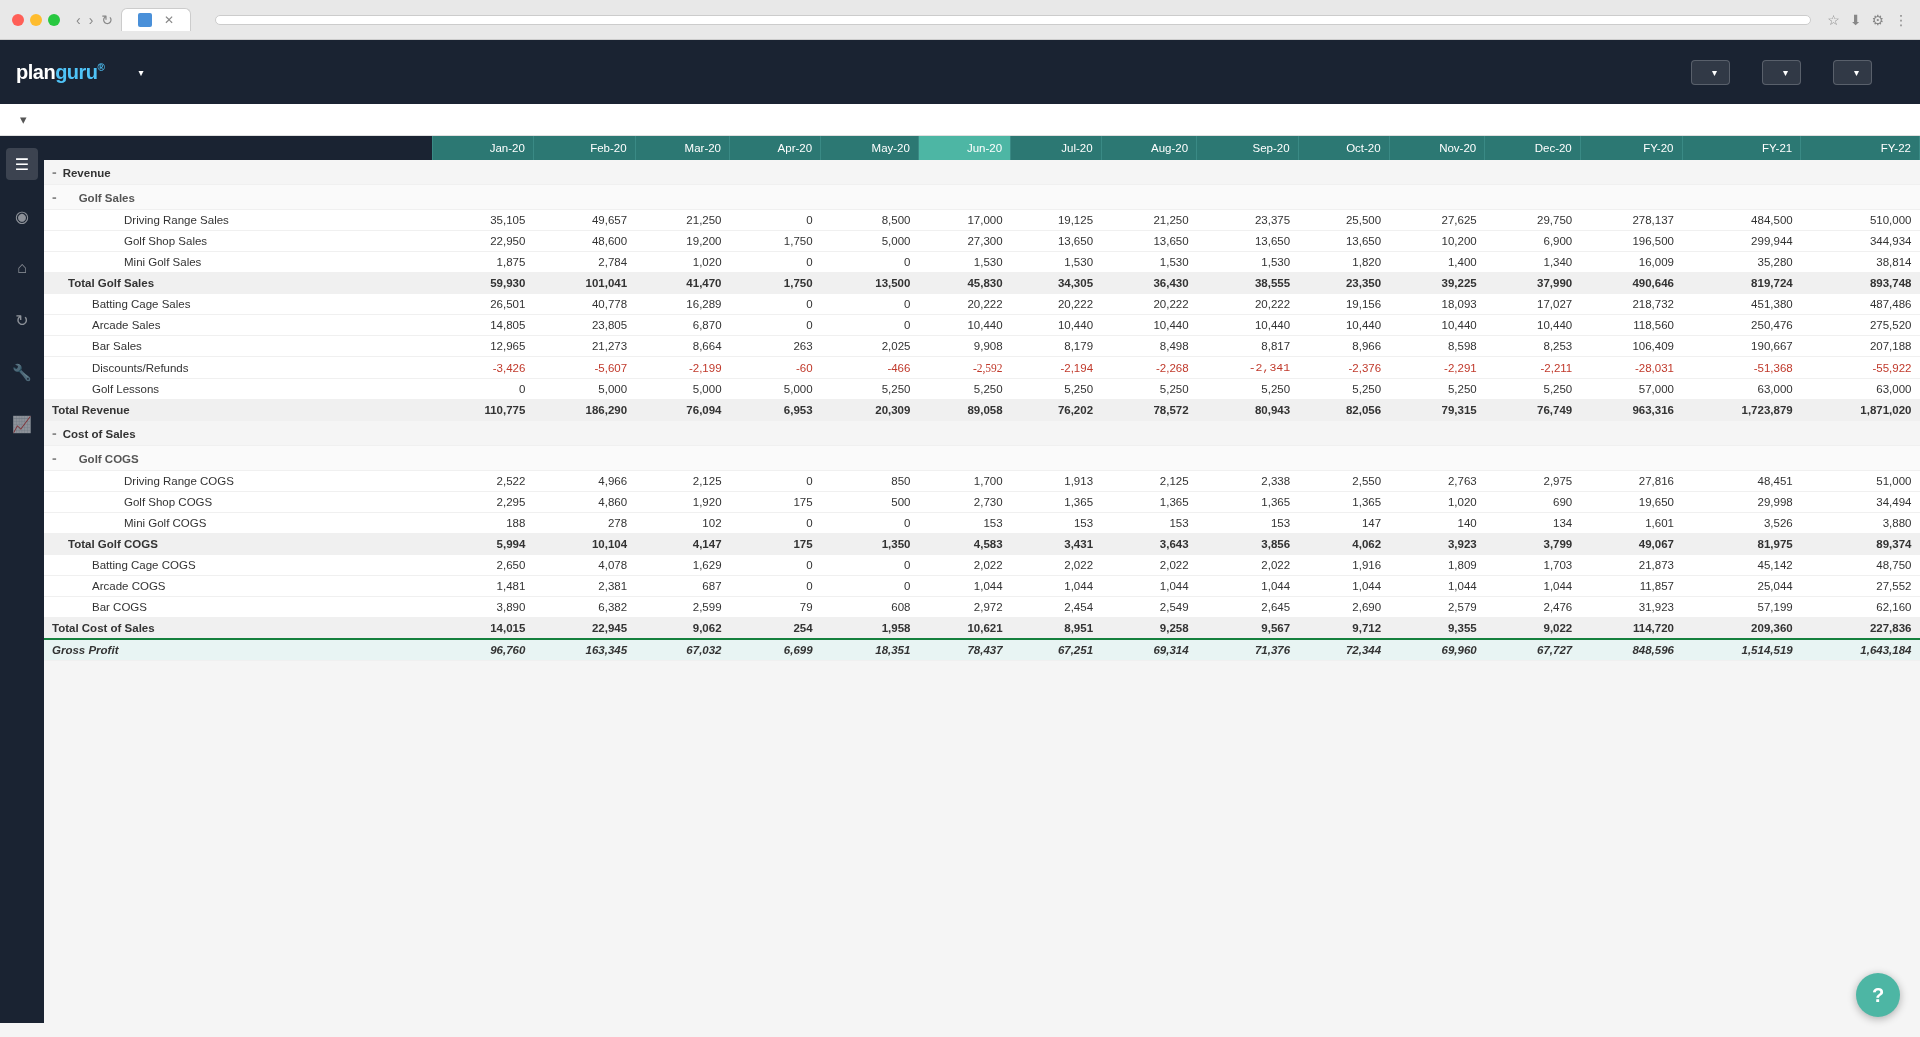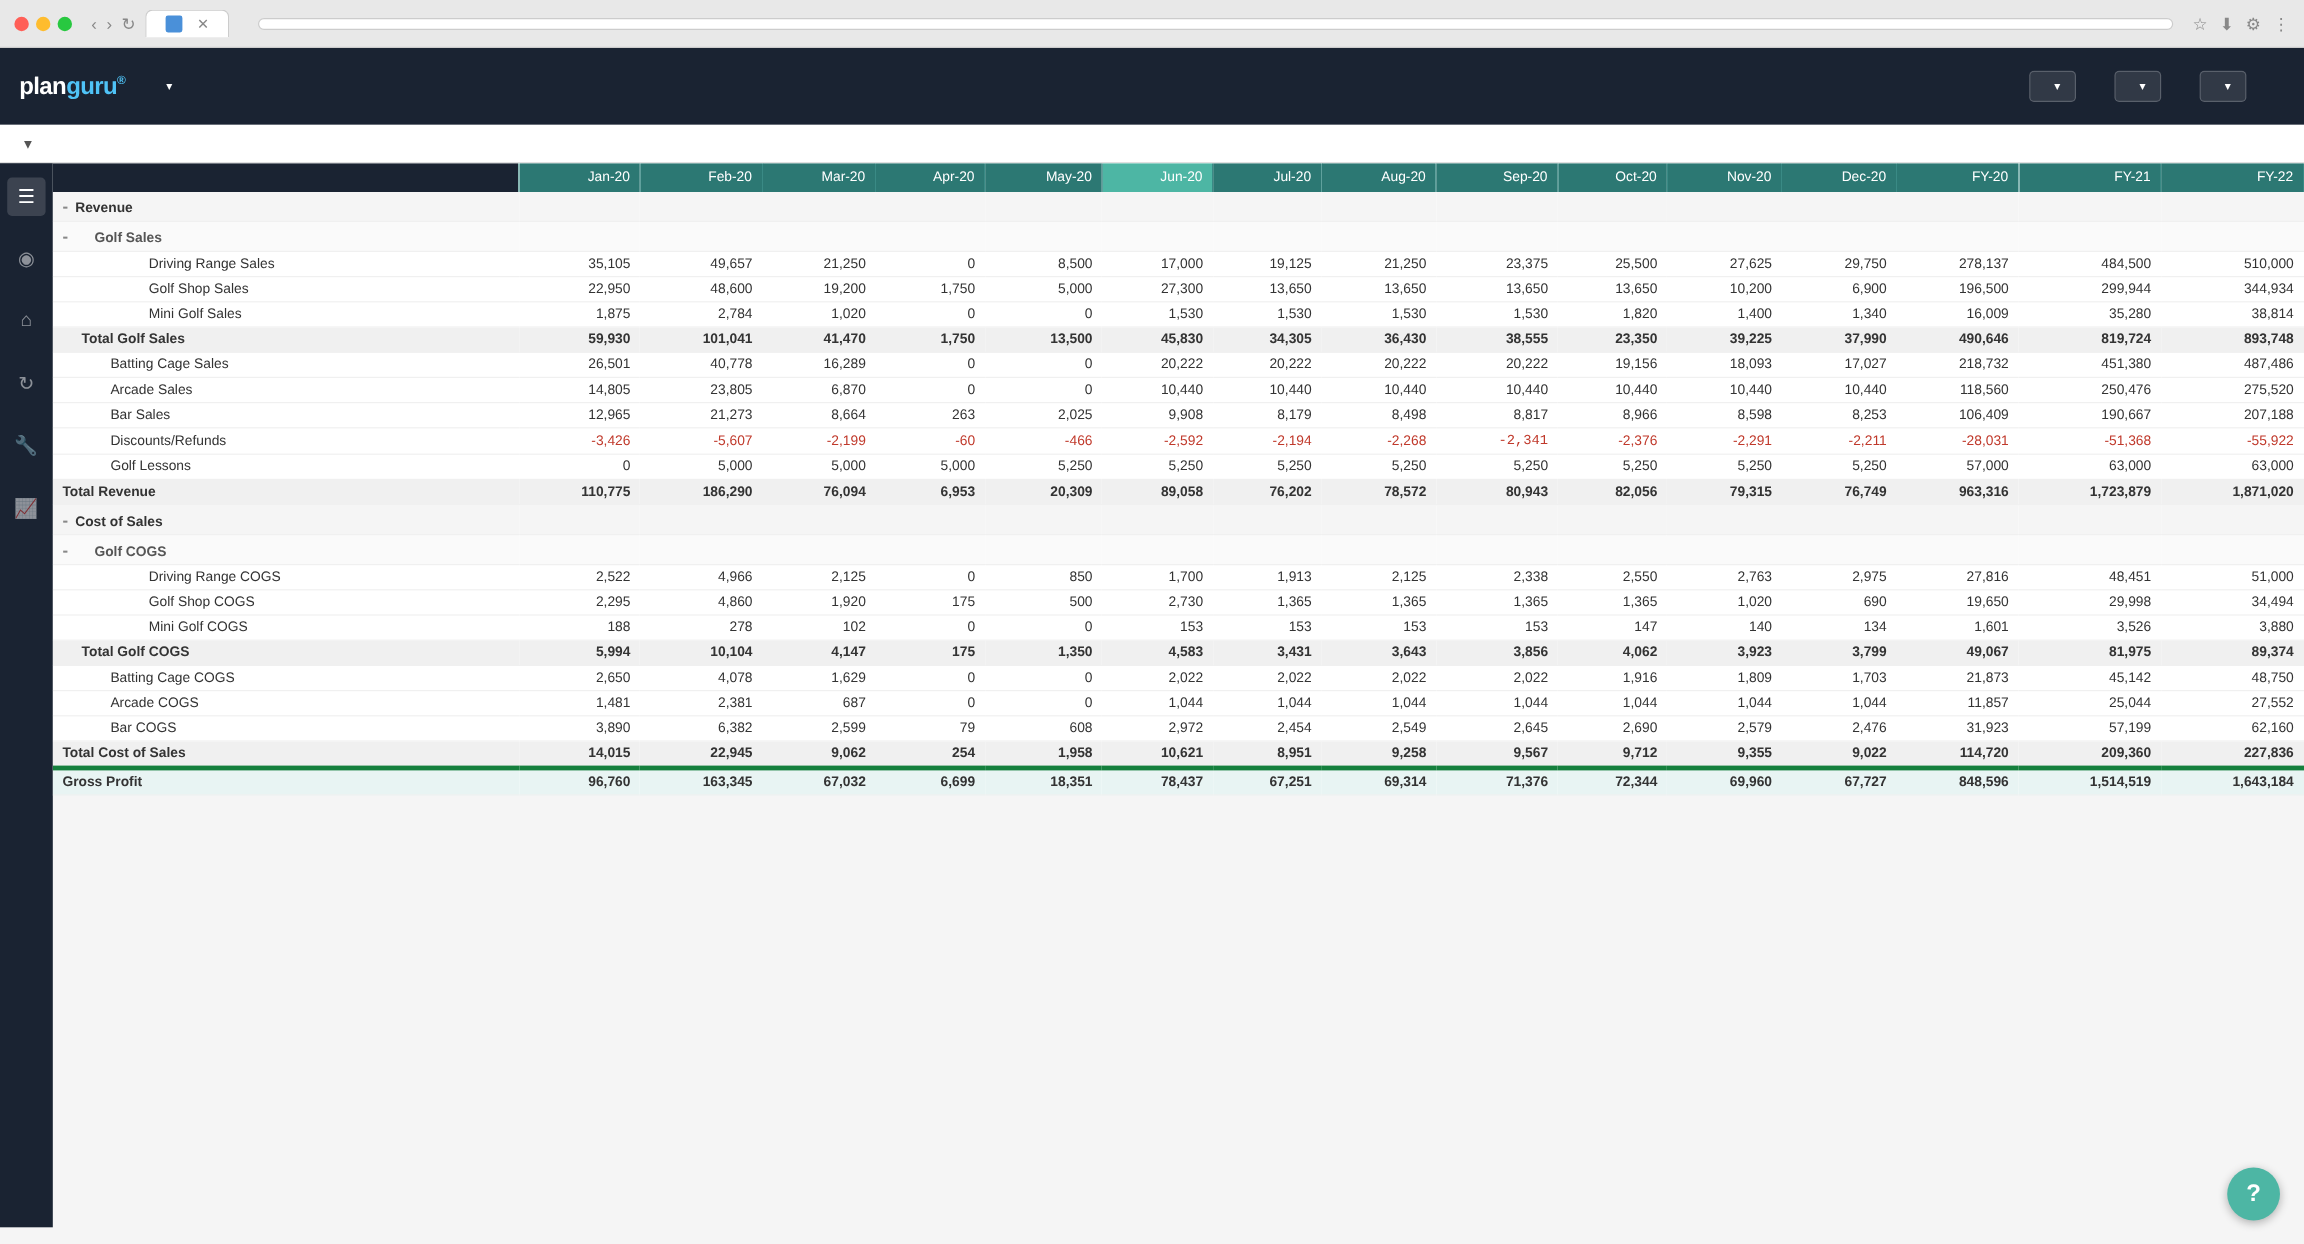--- a/index.html
+++ b/index.html
@@ -56,21 +56,21 @@
 
     
     .section-header td { font-weight: 700; background: #f5f5f5 !important; color: #333; }
     .section-header td:first-child { background: #f5f5f5 !important; }
     .sub-header td { font-weight: 600; color: #555; background: #fafafa !important; }
     .sub-header td:first-child { background: #fafafa !important; }
     .total-row td { font-weight: 700; background: #f0f0f0 !important; border-top: 1px solid #ccc; }
     .total-row td:first-child { background: #f0f0f0 !important; }
     .indent1 td:first-child { padding-left: 32px; }
     .indent2 td:first-child { padding-left: 48px; }
-    .gross-profit-row td { font-weight: 700; background: #e8f4f3 !important; border-top: 4px solid #15803d; }
+    .gross-profit-row td { font-weight: 700; background: #e8f4f3 !important; border-top: 2px solid #15803d; font-style: italic; }
     .gross-profit-row td:first-child { background: #e8f4f3 !important; }
     .section-dash { color: #888; margin-right: 6px; font-size: 14px; }
   </style>
 </head>
 <body>
 
 <div class="browser-chrome">
   <div class="traffic-lights">
     <div class="tl red"></div>
     <div class="tl yellow"></div>
@@ -324,21 +324,21 @@
             <td>190,667</td>
             <td>207,188</td>
           </tr>
           <tr class="indent1">
             <td><span style="display:inline-block;width:16px;"></span>Discounts/Refunds</td>
             <td style="color: rgb(192, 57, 43);">-3,426</td>
             <td style="color: rgb(192, 57, 43);">-5,607</td>
             <td style="color: rgb(192, 57, 43);">-2,199</td>
             <td style="color: rgb(192, 57, 43);">-60</td>
             <td style="color: rgb(192, 57, 43);">-466</td>
-            <td style="color: rgb(192, 57, 43);">-2,592</td>
+            <td style="color: rgb(192, 57, 43); font-family: Liberation Serif, serif;">-2,592</td>
             <td style="color: rgb(192, 57, 43);">-2,194</td>
             <td style="color: rgb(192, 57, 43);">-2,268</td>
             <td style="color: rgb(192, 57, 43); font-family: Liberation Mono, monospace;">-2,341</td>
             <td style="color: rgb(192, 57, 43);">-2,376</td>
             <td style="color: rgb(192, 57, 43);">-2,291</td>
             <td style="color: rgb(192, 57, 43);">-2,211</td>
             <td style="color: rgb(192, 57, 43);">-28,031</td>
             <td style="color: rgb(192, 57, 43);">-51,368</td>
             <td style="color: rgb(192, 57, 43);">-55,922</td>
           </tr>

